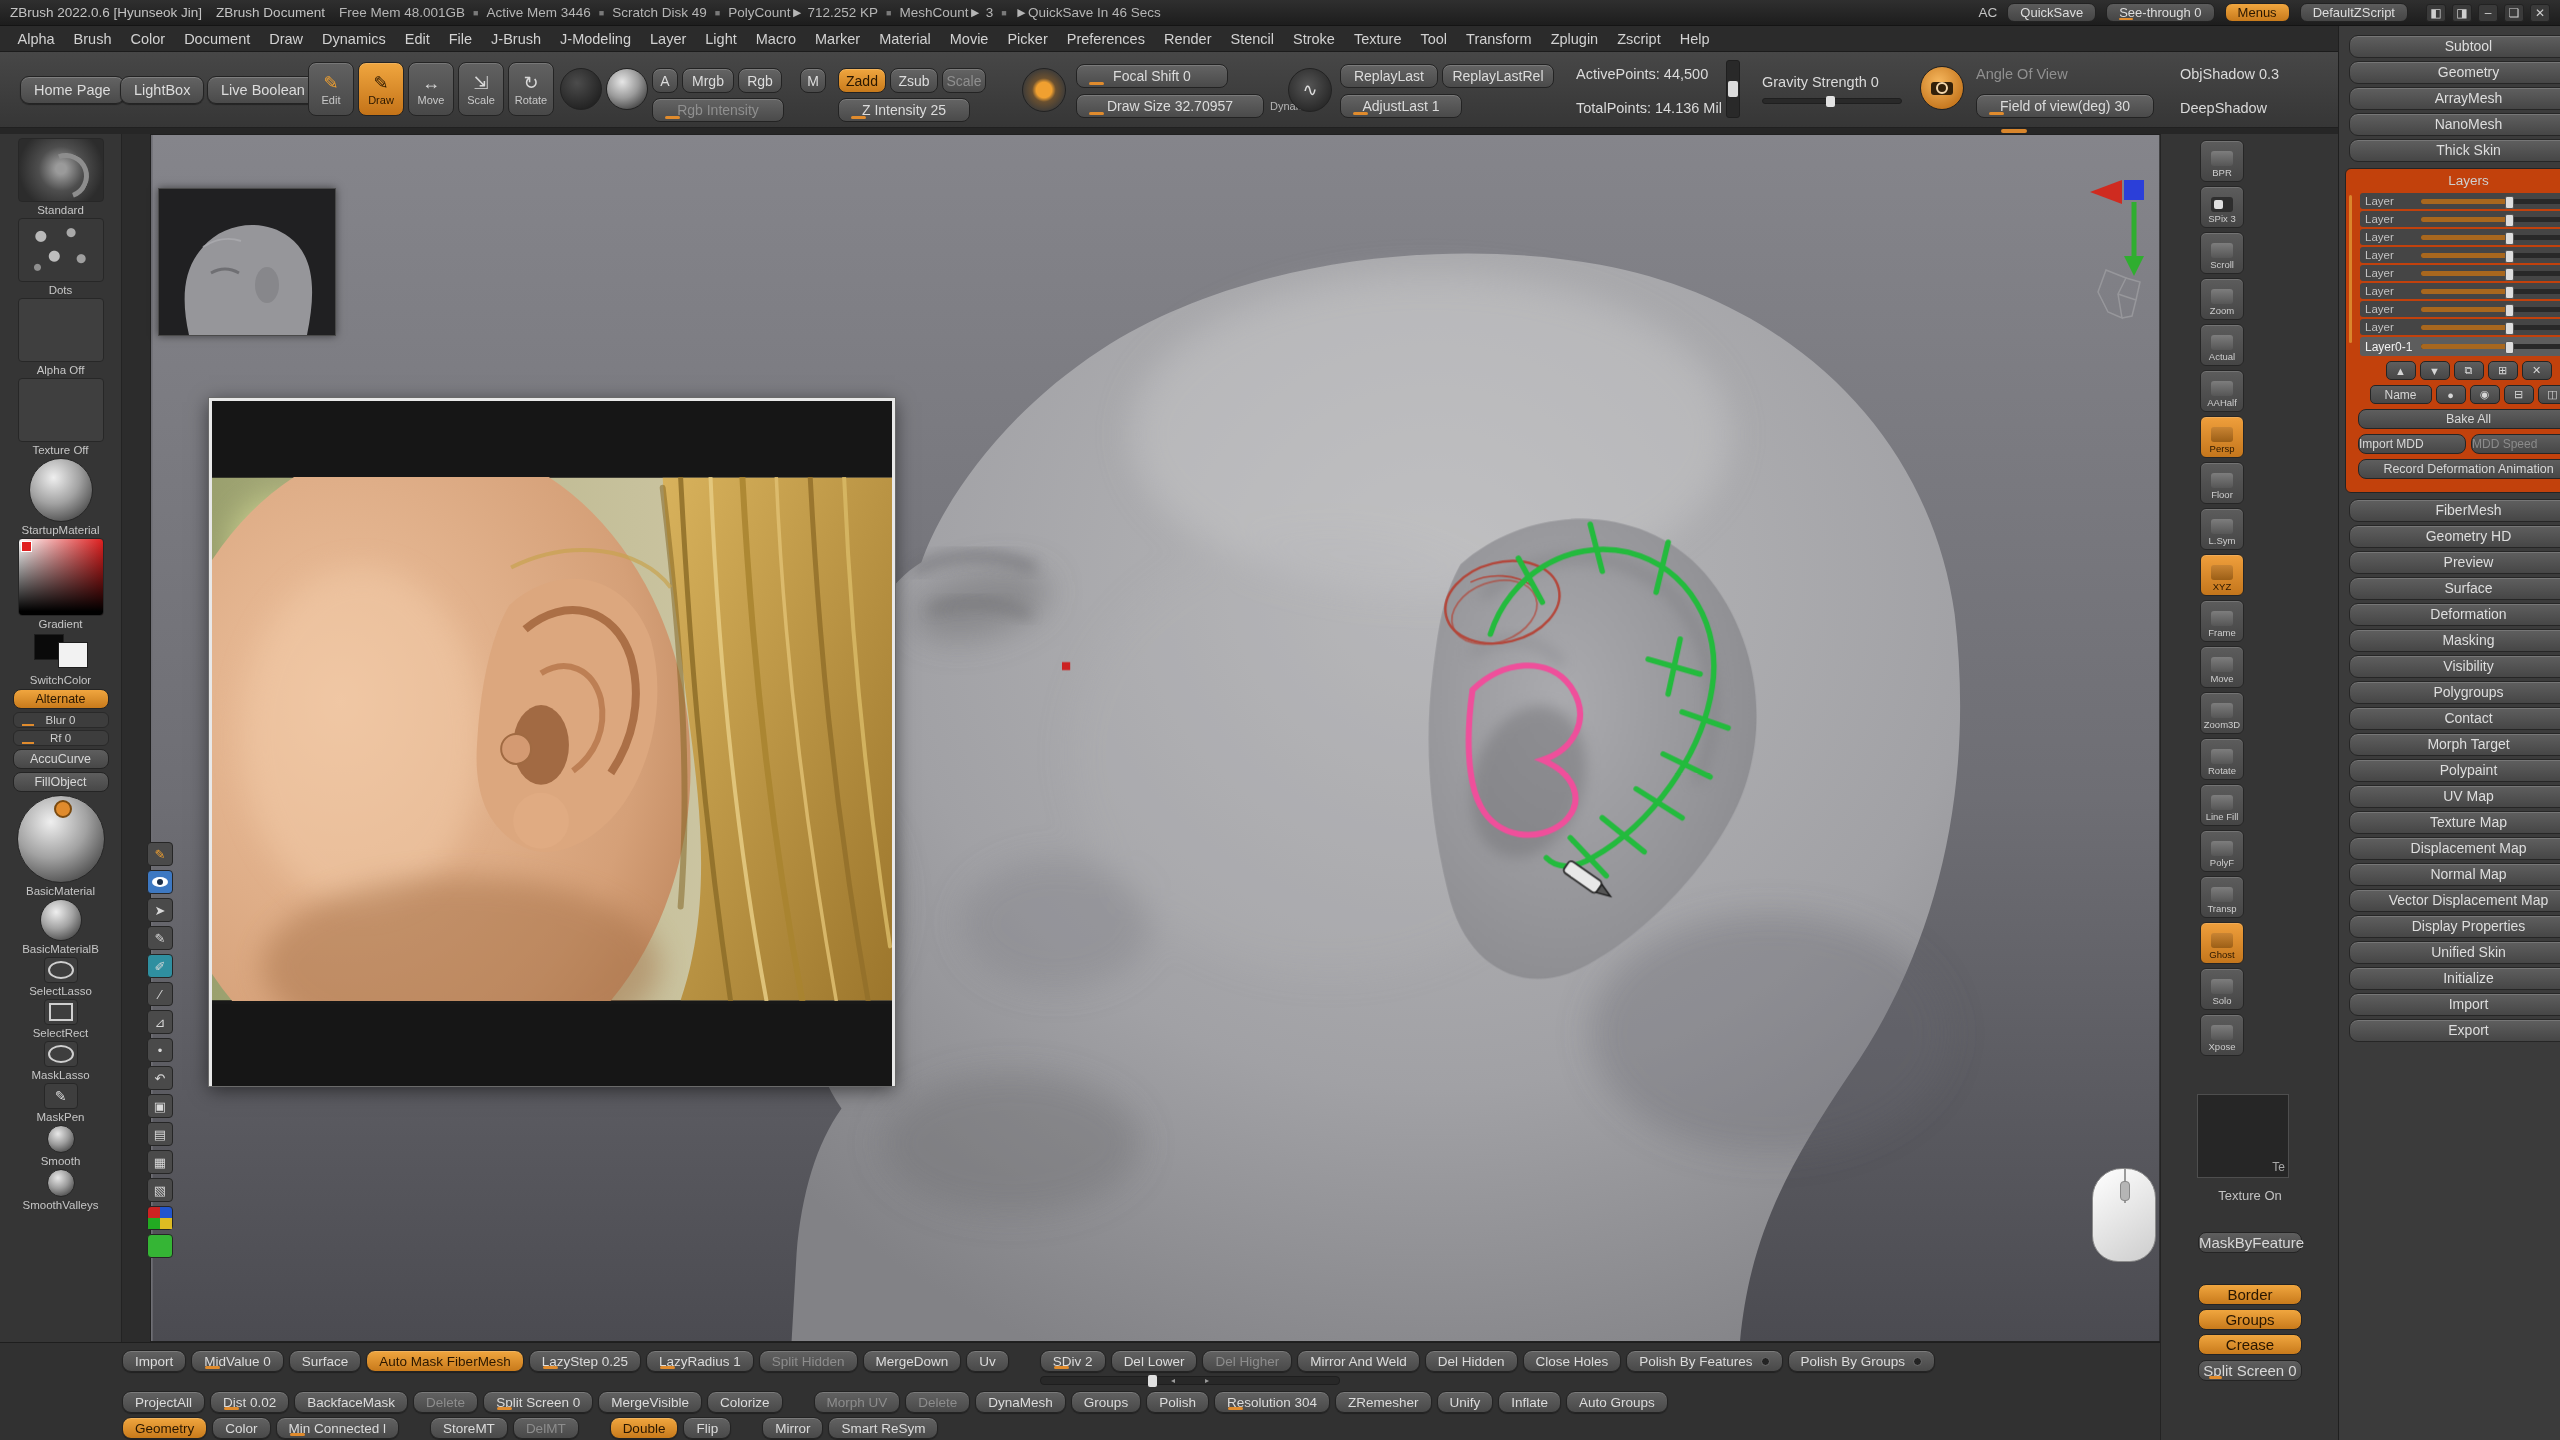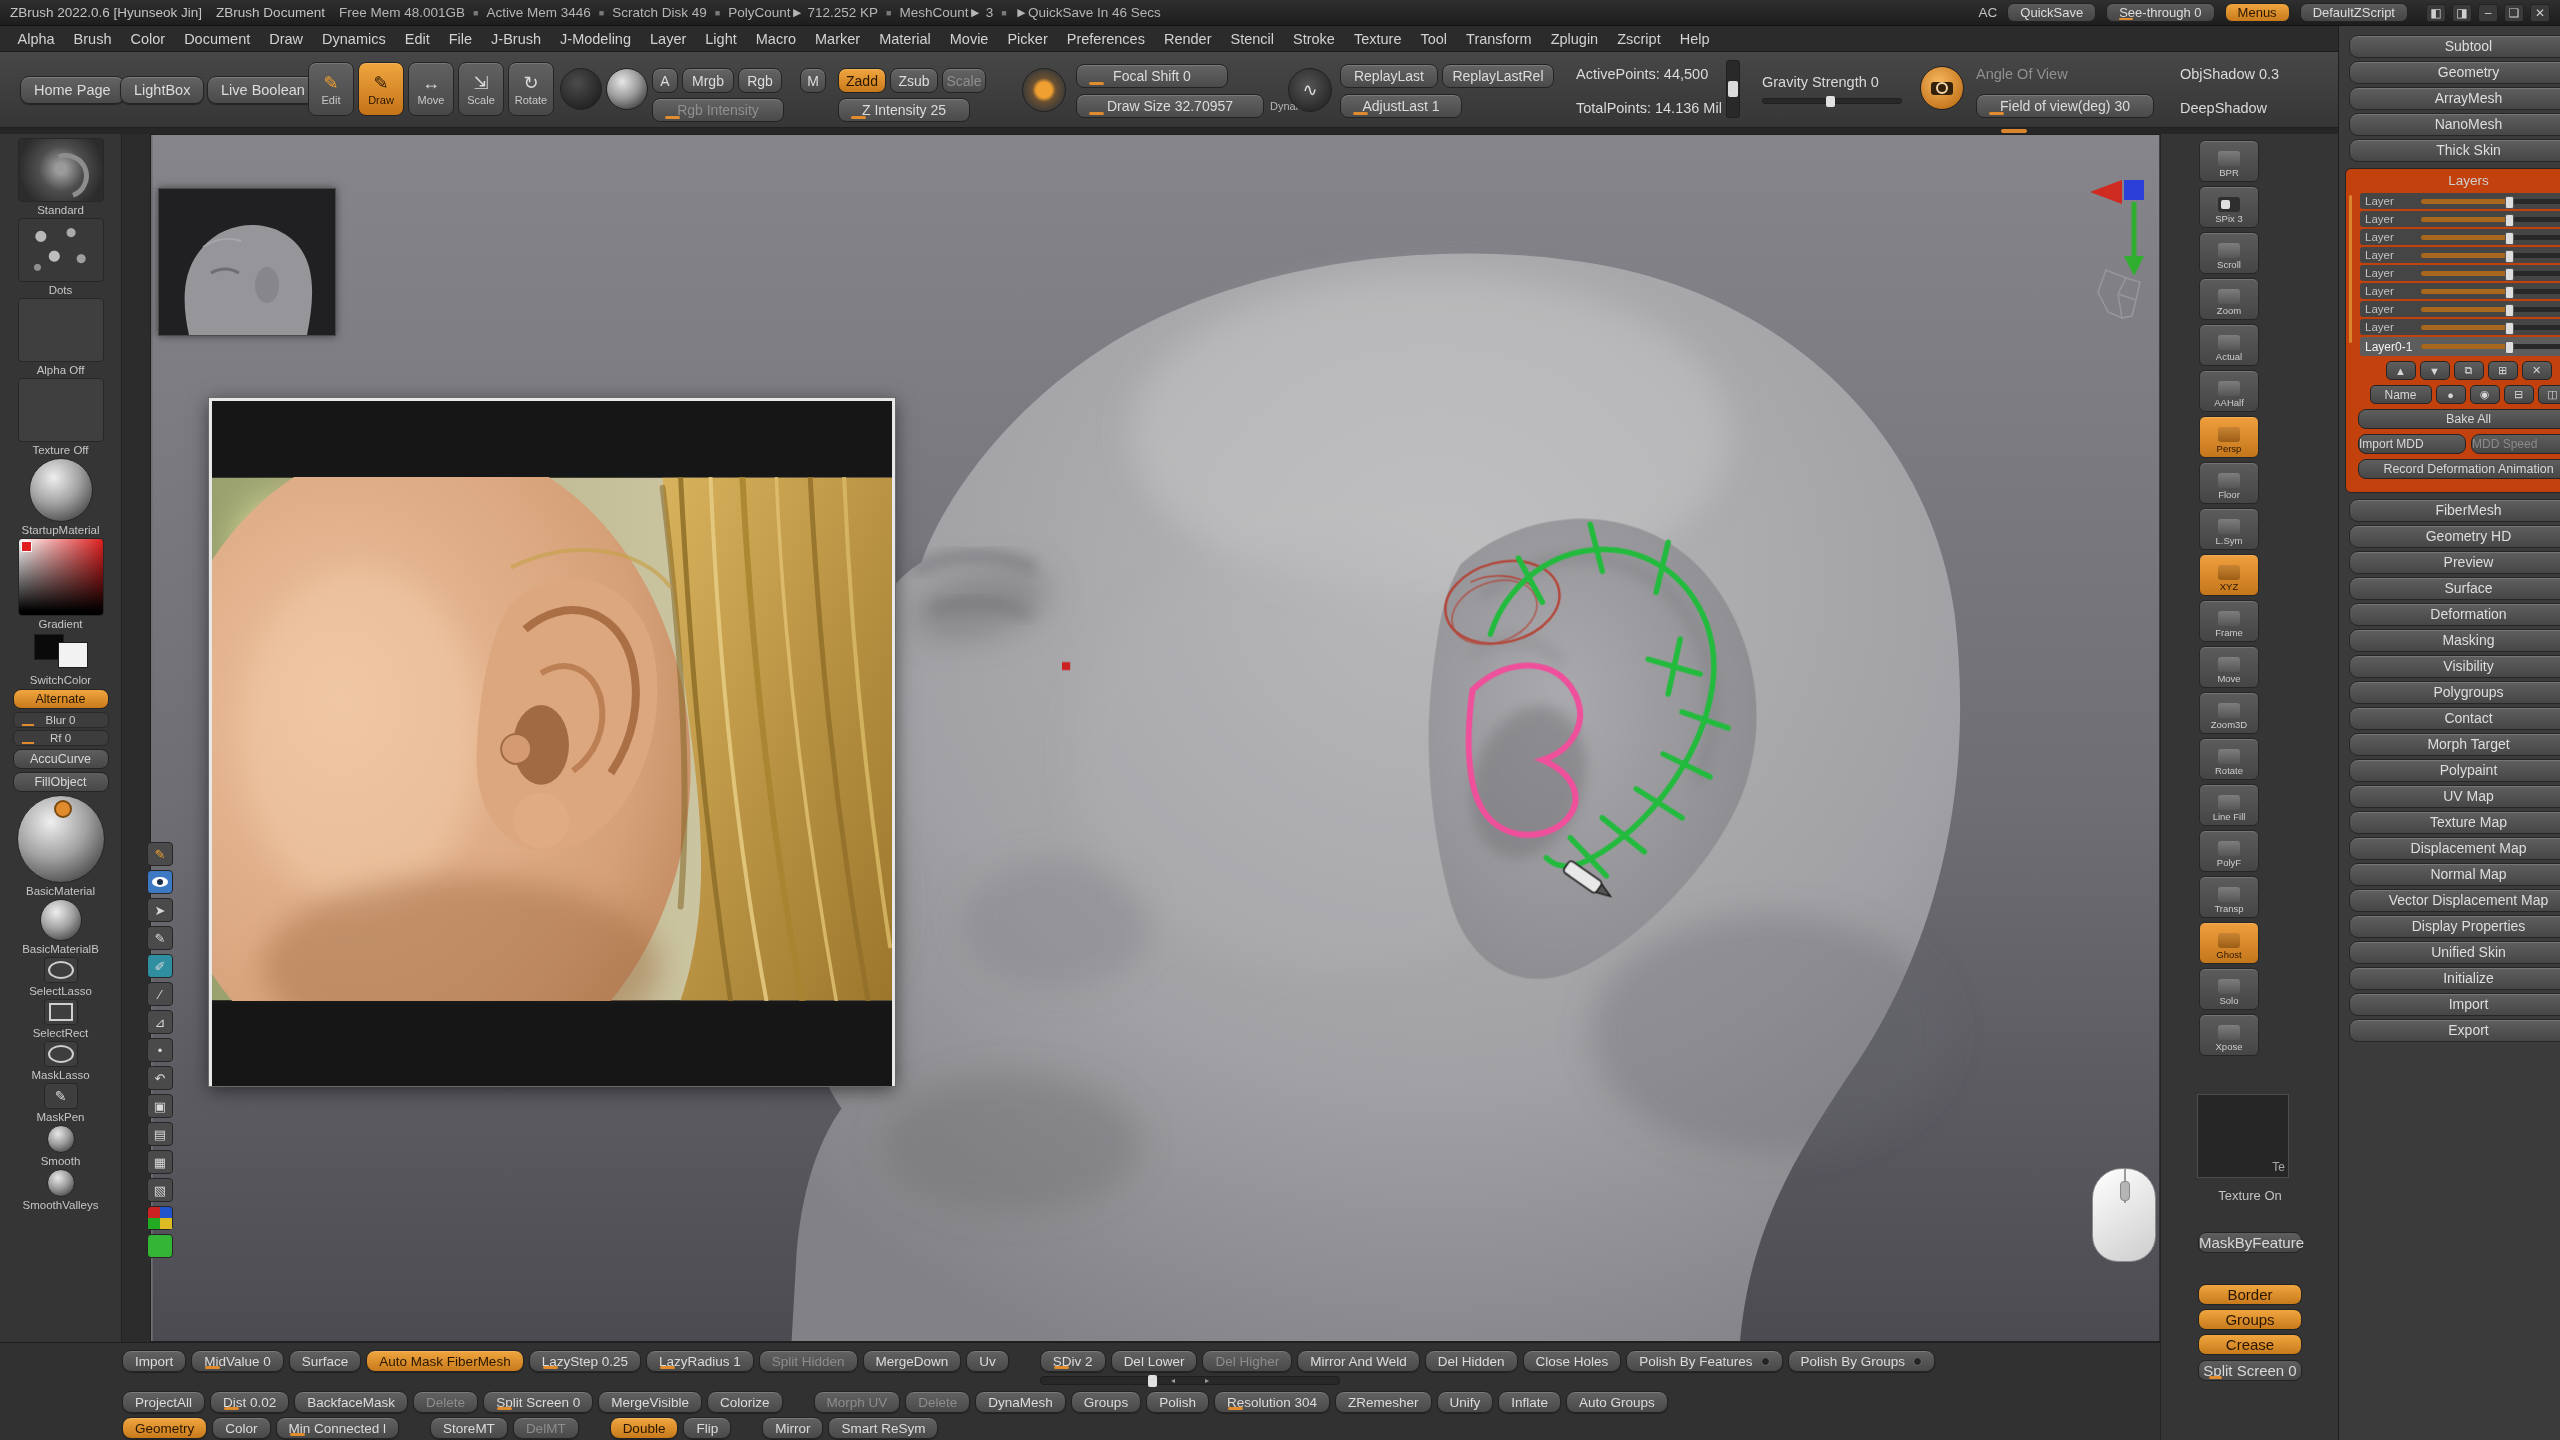--- a/index.html
+++ b/index.html
@@ -100,21 +100,21 @@
 #quick-tools{position:absolute;left:144px;top:842px;width:32px;display:flex;flex-direction:column;gap:4px;align-items:center}
 .qt-btn{width:26px;height:24px;background:#4a4a4a;border:1px solid #262626;border-radius:4px;color:#d8d8d8;font-size:13px;display:flex;align-items:center;justify-content:center;position:relative}
 .eye{width:16px;height:10px;background:#fff;border-radius:50%;position:relative}
 .eye::after{content:"";position:absolute;left:5px;top:2px;width:6px;height:6px;border-radius:50%;background:#1c2f4a}
 .rgbgrid{background:linear-gradient(90deg,#cc2222 50%,#2255cc 50%)}
 .rgbgrid::after{content:"";position:absolute;left:0;right:0;bottom:0;height:50%;background:linear-gradient(90deg,#22aa22 50%,#ddbb22 50%)}
 
 
 #right-gap{position:absolute;left:2160px;top:134px;width:178px;height:1306px;background:#353535;border-left:1px solid #232323}
 #right-shelf{position:absolute;left:38px;top:6px;width:46px}
-.rs-btn{width:60px;height:42px;margin:0 auto 4px;border-radius:6px;background:linear-gradient(#5c5c5c,#454545);border:1px solid #262626;display:flex;flex-direction:column;align-items:center;justify-content:flex-end;padding:3px 15px;box-shadow:inset 0 1px 0 rgba(255,255,255,.14)}
+.rs-btn{width:44px;height:42px;margin:0 auto 4px;border-radius:6px;background:linear-gradient(#5c5c5c,#454545);border:1px solid #262626;display:flex;flex-direction:column;align-items:center;justify-content:flex-end;padding:3px 15px;box-shadow:inset 0 1px 0 rgba(255,255,255,.14)}
 .rs-ico{width:22px;height:15px;border-radius:3px;background:linear-gradient(#7d7d7d,#565656);margin-bottom:2px}
 .rs-lab{font-size:9.5px;color:#cecece;line-height:10px;white-space:nowrap}
 .rs-btn.orange{background:linear-gradient(#ef9f3c,#c4761c)}
 .rs-btn.orange .rs-lab{color:#2a1700}
 .rs-btn.orange .rs-ico{background:linear-gradient(#c98433,#9c5f16)}
 .rs-btn.slider .rs-ico{background:#2e2e2e;position:relative}
 .rs-btn.slider .rs-ico::after{content:"";position:absolute;left:3px;top:3px;width:9px;height:9px;background:#e0e0e0;border-radius:2px}
 .sp-flat{position:absolute;width:178px;text-align:center;font-size:13px;color:#c2c2c2}
 .sp-btn{position:absolute;left:37px;width:104px;height:21px;line-height:19px;text-align:center;background:linear-gradient(#5e5e5e,#474747);border:1px solid #242424;border-radius:8px;font-size:15px;color:#d8d8d8;position:absolute}
 .sp-btn.orange{background:linear-gradient(#f0a63f,#c87a1b);color:#2a1700}

